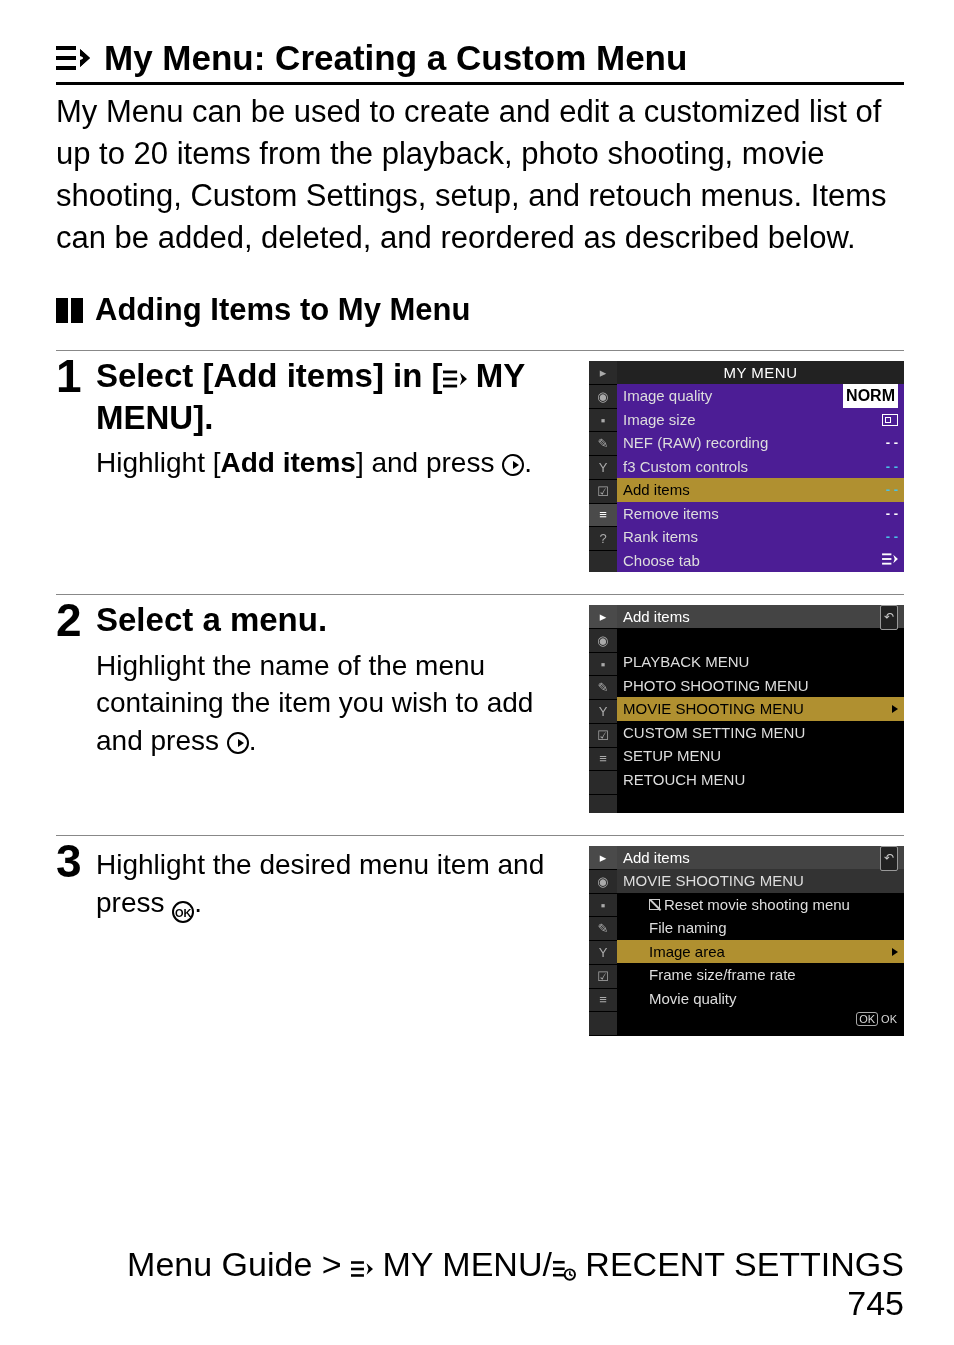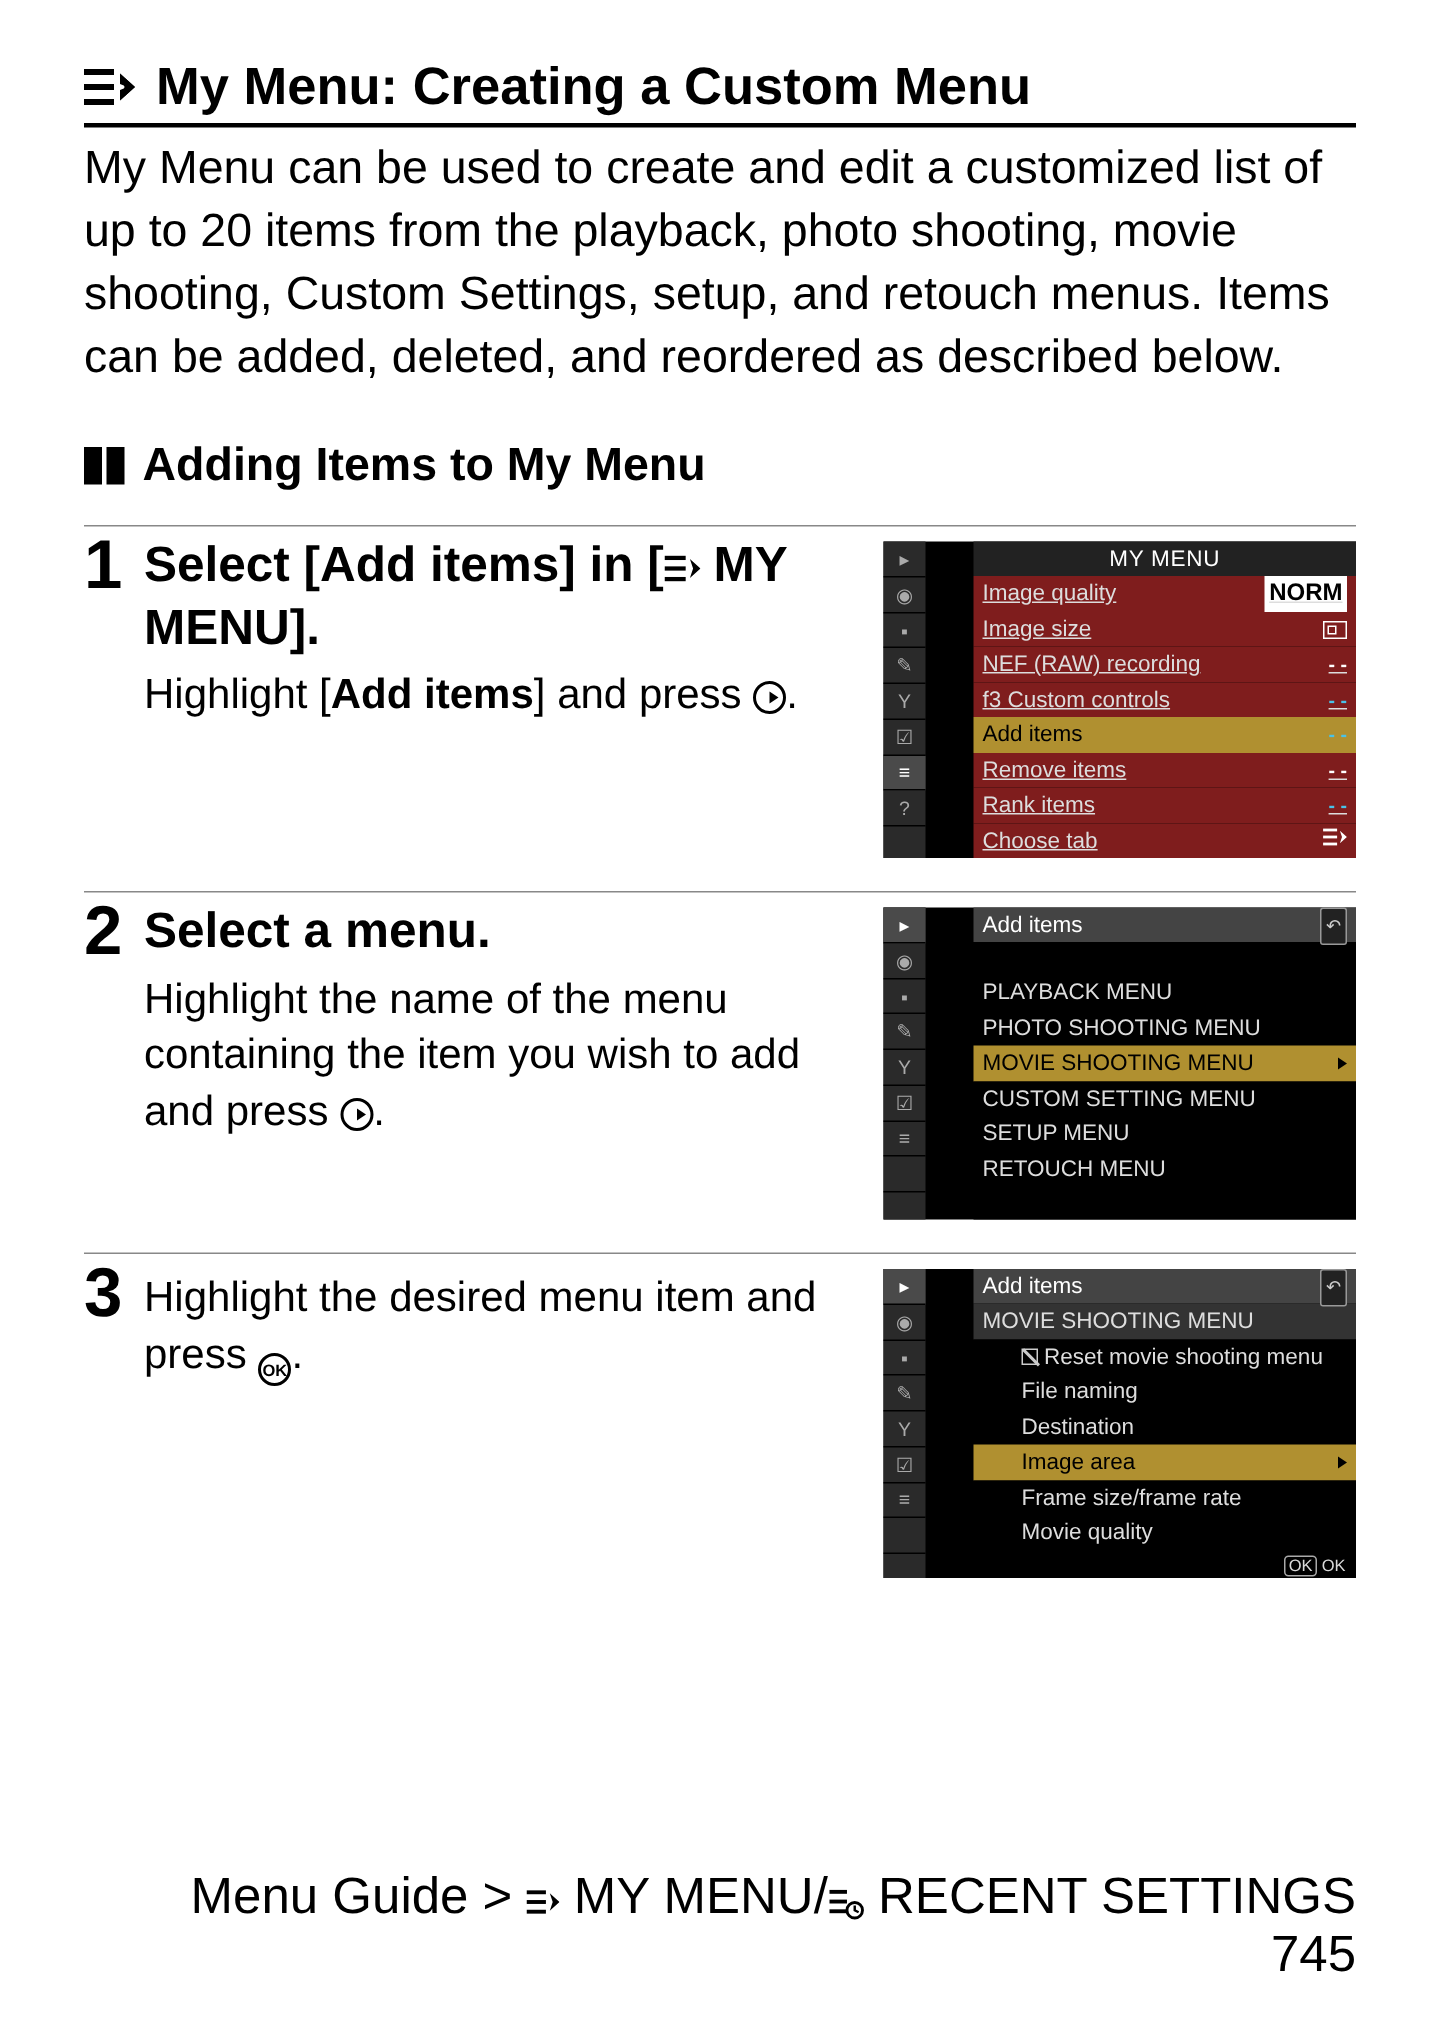--- a/index.html
+++ b/index.html
@@ -89,33 +89,33 @@
     flex-direction: column;
   }
   .tab {
     height: 23.7px;
     display:flex; align-items:center; justify-content:center;
     font-size: 13px;
     color: #aaa;
     border-bottom: 1px solid #000;
   }
   .tab.sel { background:#4a4a4a; color:#fff; }
-  .cam-body { flex:1;padding-left:32px; }
+  .cam-body { flex:1; }
   .cam-title {
     background:#222; color:#fff; text-align:center;
     height:23px; line-height:23px; font-size:15px;
     letter-spacing: 0.5px;
   }
   .cam-row, .cam-row-sel, .cam-row-plain, .cam-row-hl {
     height: 23.5px; line-height:23.5px;
     padding: 0 6px;
     display:flex; justify-content:space-between; align-items:center;
     font-size: 15px;
   }
-  .cam-row { background:#7f1d1d; color:#ddd;text-decoration:underline; }
+  .cam-row { background:#4c1d95; color:#ddd; }
   .cam-row-plain { background:#000; color:#ddd; }
   .cam-row-sel { background:#b09030; color:#000; }
   .cam-row-hl { background:#b09030; color:#000; }
   .val { color:#fff; font-size:13px; }
   .val.norm { background:#fff; color:#000; font-weight:700; padding:0 3px; font-size:16px; border-radius:0;}
   .val.box { border:1px solid #fff; width:16px; height:12px; display:inline-block; position:relative;}
   .val.box::after{content:"";position:absolute;left:2px;top:2px;width:4px;height:4px;border:1px solid #fff;}
   .val.dash { color:#49c2e8; font-weight:700; }
   .val.dash-w { color:#fff; font-weight:700; }
   .back-arrow {
@@ -327,21 +327,20 @@
         <div class="cam2-header">
           <span>Add items</span>
           <span class="back-arrow">↶</span>
         </div>
         <div class="cam-row-plain" style="background:#333;">MOVIE SHOOTING MENU</div>
         <div id="shot3-rows">
             <div class="cam-row-plain cam-row-sub" style="padding-left: 12px;">
               <span class="cam-reset-ind"><span class="sq"></span> Reset movie shooting menu</span>
             </div>
             <div class="cam-row-plain cam-row-sub">File naming</div>
-            <div class="cam-row-plain cam-row-sub">Destination</div>
             <div class="cam-row-hl cam-row-sub">
               <span>Image area</span>
               <span class="arrow-r"></span>
             </div>
             <div class="cam-row-plain cam-row-sub">Frame size/frame rate</div>
             <div class="cam-row-plain cam-row-sub">Movie quality</div>
           </div>
         <div class="footer-ok"><span>OK</span><span style="border:none;">OK</span></div>
       </div>
     </div>

